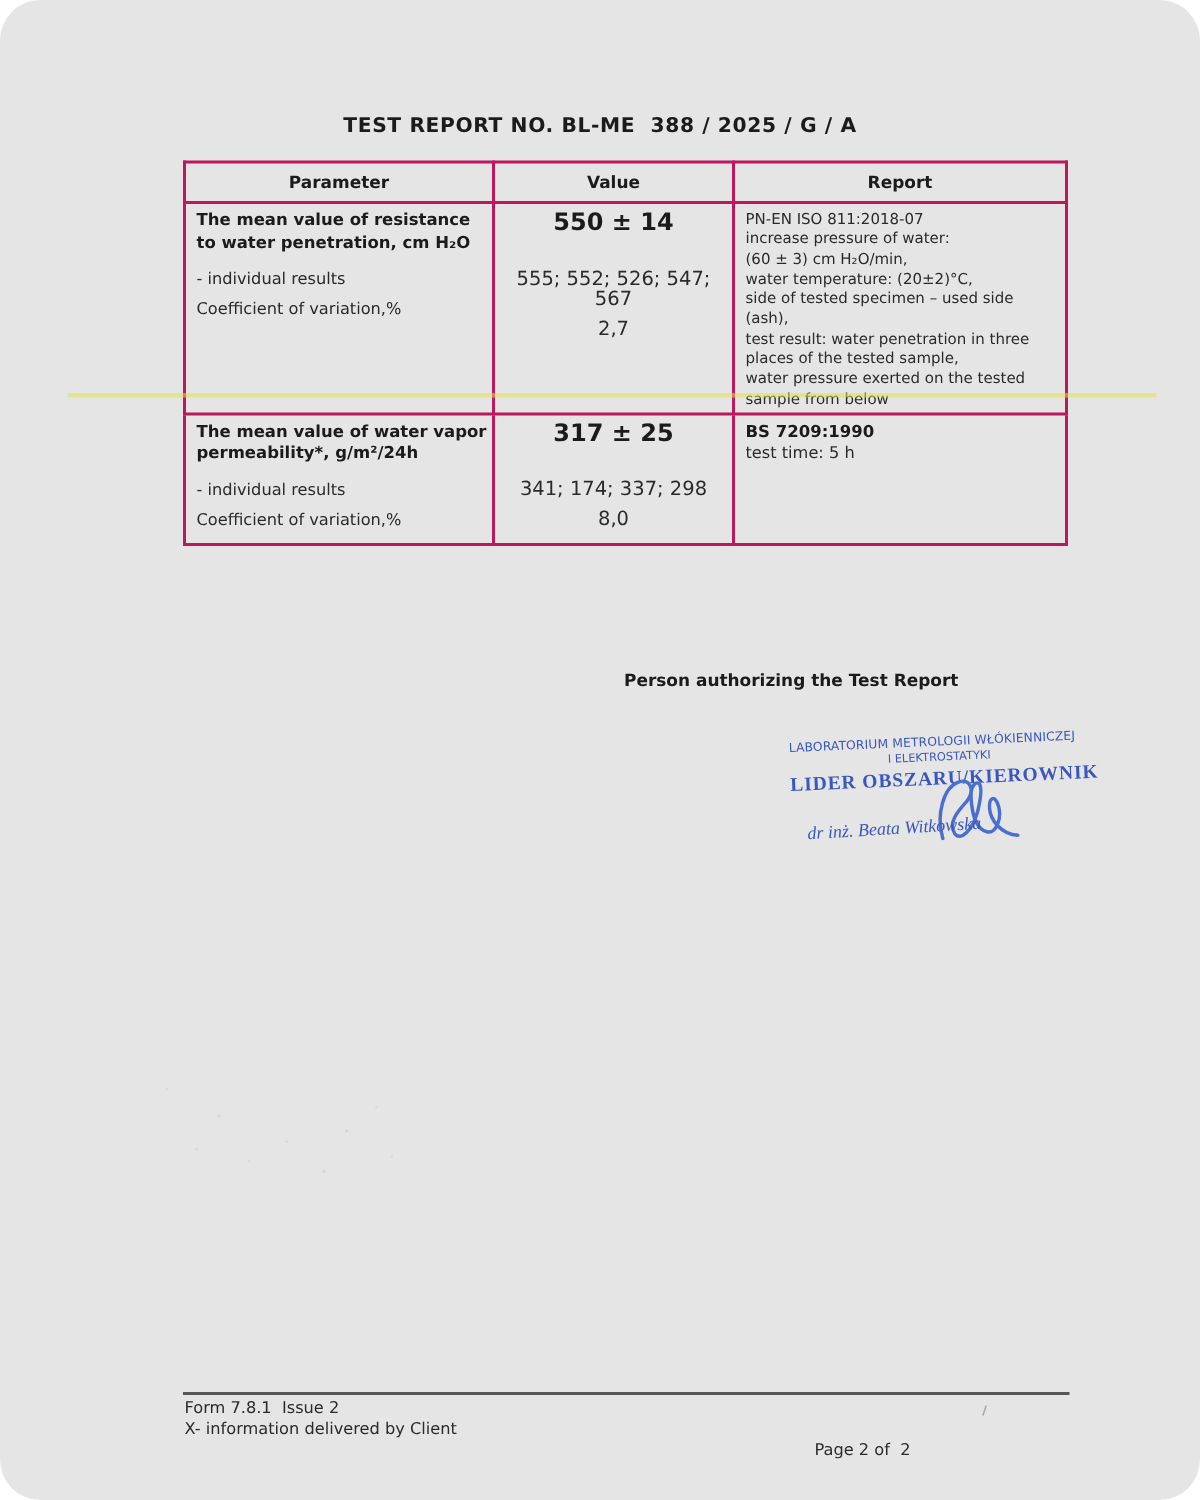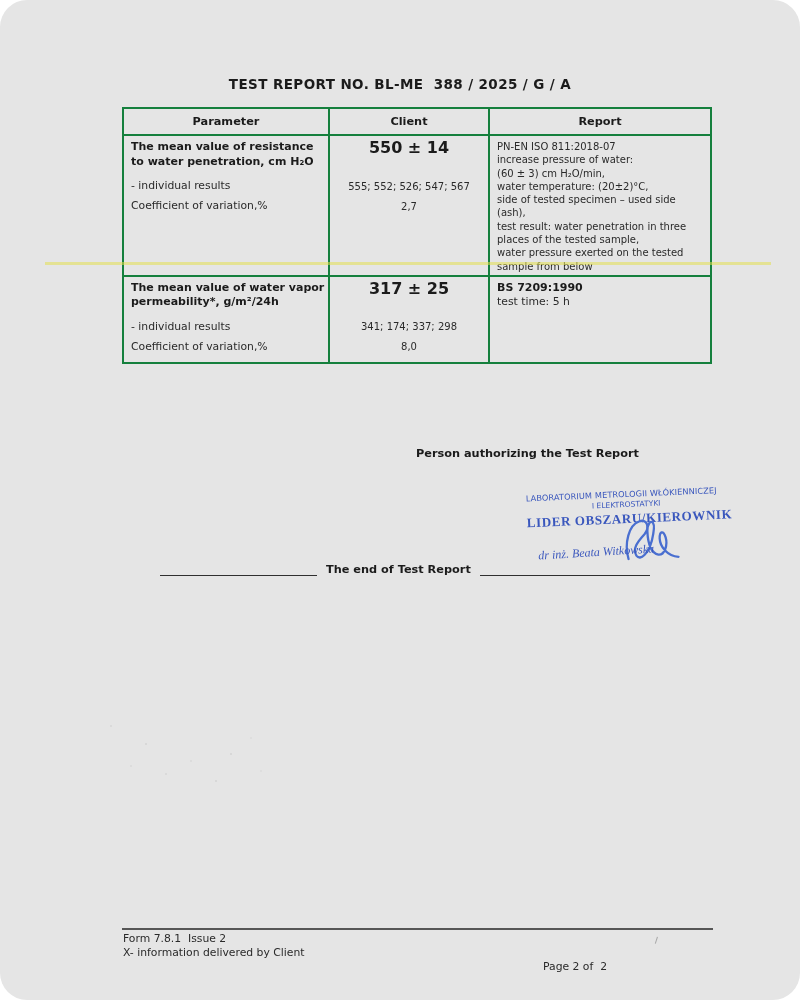--- a/index.html
+++ b/index.html
@@ -18,32 +18,32 @@
 
   
   table.report-table {
     position:absolute; left:122px; top:107px; width:588px;
     border-collapse:collapse; table-layout:fixed;
   }
   .report-table col.c1 { width:206px; }
   .report-table col.c2 { width:160px; }
   .report-table col.c3 { width:222px; }
   .report-table th, .report-table td {
-    border:2px solid #15803d; vertical-align:top; padding:4px 7px 2px 7px;
+    border:2px solid #be185d; vertical-align:top; padding:4px 7px 2px 7px;
   }
   .report-table th {
     font-size:11.3px; font-weight:bold; text-align:center; padding:6px 4px; color:#1b1b1b;
   }
   .p-title { font-weight:bold; font-size:11px; line-height:14.5px; color:#1b1b1b; white-space:nowrap; }
   .p-title.gap { margin-bottom:10px; }
   .p-line { font-size:10.8px; line-height:13px; margin-bottom:7px; color:#2a2a2a; }
   .p-line:last-child { margin-bottom:0; }
   .value-cell { text-align:center; }
   .v-mean { font-weight:bold; font-size:16px; line-height:14.5px; margin:1px 0 24px 0; color:#1b1b1b; }
-  .v-line { font-size:10px; line-height:13px; margin-bottom:7px; color:#2a2a2a; }
+  .v-line { font-size:13px; line-height:13px; margin-bottom:7px; color:#2a2a2a; }
   .remarks-cell { font-size:10px; line-height:13.3px; color:#2a2a2a; padding-top:3px; }
   .remarks-cell .rl { display:block; white-space:nowrap; }
   .r2-std { font-weight:bold; font-size:11px; line-height:14px; color:#1b1b1b; }
   .r2-line { font-size:10.8px; line-height:13px; color:#2a2a2a; }
   .conditions-cell { font-size:10.8px; line-height:14px; padding:4px 7px 7px 7px; color:#2a2a2a; }
   .cond-bold { font-weight:bold; color:#1b1b1b; }
 
   
   .yellow-line {
     position:absolute; left:45px; top:262px; width:726px; height:2.5px;
@@ -114,21 +114,21 @@
 
   <table class="report-table">
     <colgroup>
         <col class="c1">
         <col class="c2">
         <col class="c3">
       </colgroup>
     <thead>
       <tr>
         <th>Parameter</th>
-        <th>Client</th>
+        <th>Value</th>
         <th>Report</th>
       </tr>
     </thead>
     <tbody>
       <tr>
         <td>
           <div class="p-title">The mean value of resistance</div>
           <div class="p-title gap">to water penetration, cm H₂O</div>
           <div class="p-line">- individual results</div>
           <div class="p-line">Coefficient of variation,%</div>
@@ -179,25 +179,20 @@
   <div class="stamp">
     <div class="stamp-l1">LABORATORIUM METROLOGII WŁÓKIENNICZEJ</div>
     <div class="stamp-l2">I ELEKTROSTATYKI</div>
     <div class="stamp-l3">LIDER OBSZARU/KIEROWNIK</div>
     <svg class="signature-svg" width="66" height="50" viewBox="0 0 66 50">
       <path d="M8 44 C4 28 10 10 20 7 C28 4 31 13 25 20 C18 27 12 34 16 41 C20 47 28 39 32 27 C34 20 36 12 34 9 C32 6 28 10 28 17 C28 27 30 39 38 41 C44 42 48 32 46 24 C44 16 40 18 40 25 C40 33 47 43 58 44" fill="none" stroke="#4a6fd0" stroke-width="2.3" stroke-linecap="round"></path>
     </svg>
     <div class="stamp-signee">dr inż. Beata Witkowska</div>
   </div>
 
-  <div class="endline">
-    <div class="rule left"></div>
-    <div class="lbl">The end of Test Report</div>
-    <div class="rule right"></div>
-  </div>
 
   <div class="footer-line"></div>
   <div class="footer-form">Form 7.8.1 &nbsp;Issue 2</div>
   <div class="footer-note">X- information delivered by Client</div>
   <div class="footer-page">Page 2 of &nbsp;2</div>
   <div class="scan-mark"></div>
 
   <div class="scan-noise"></div>
 
 </div>

